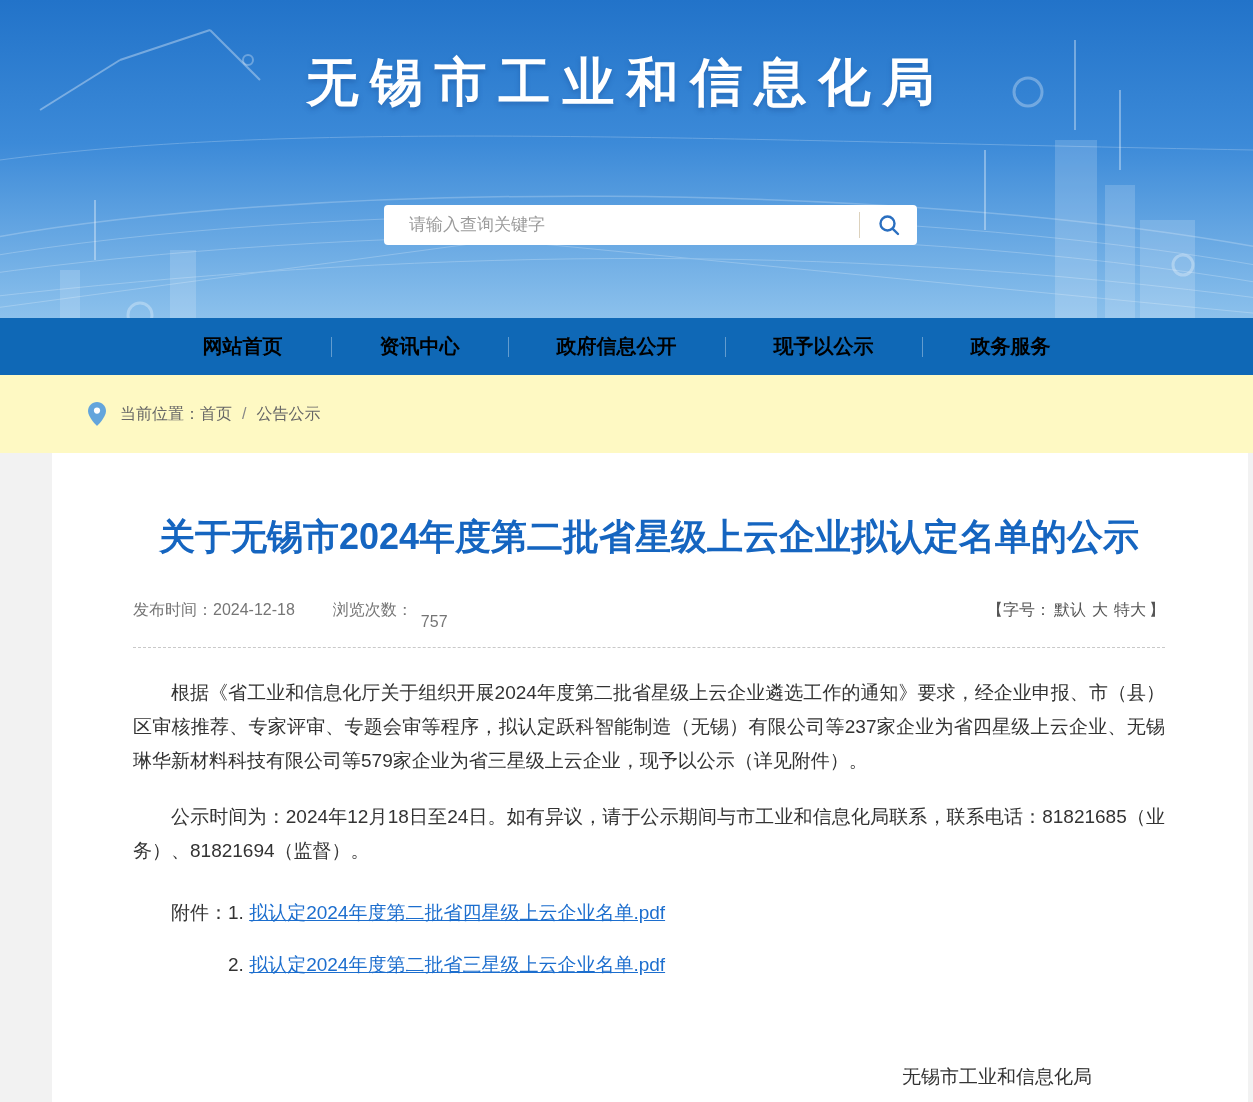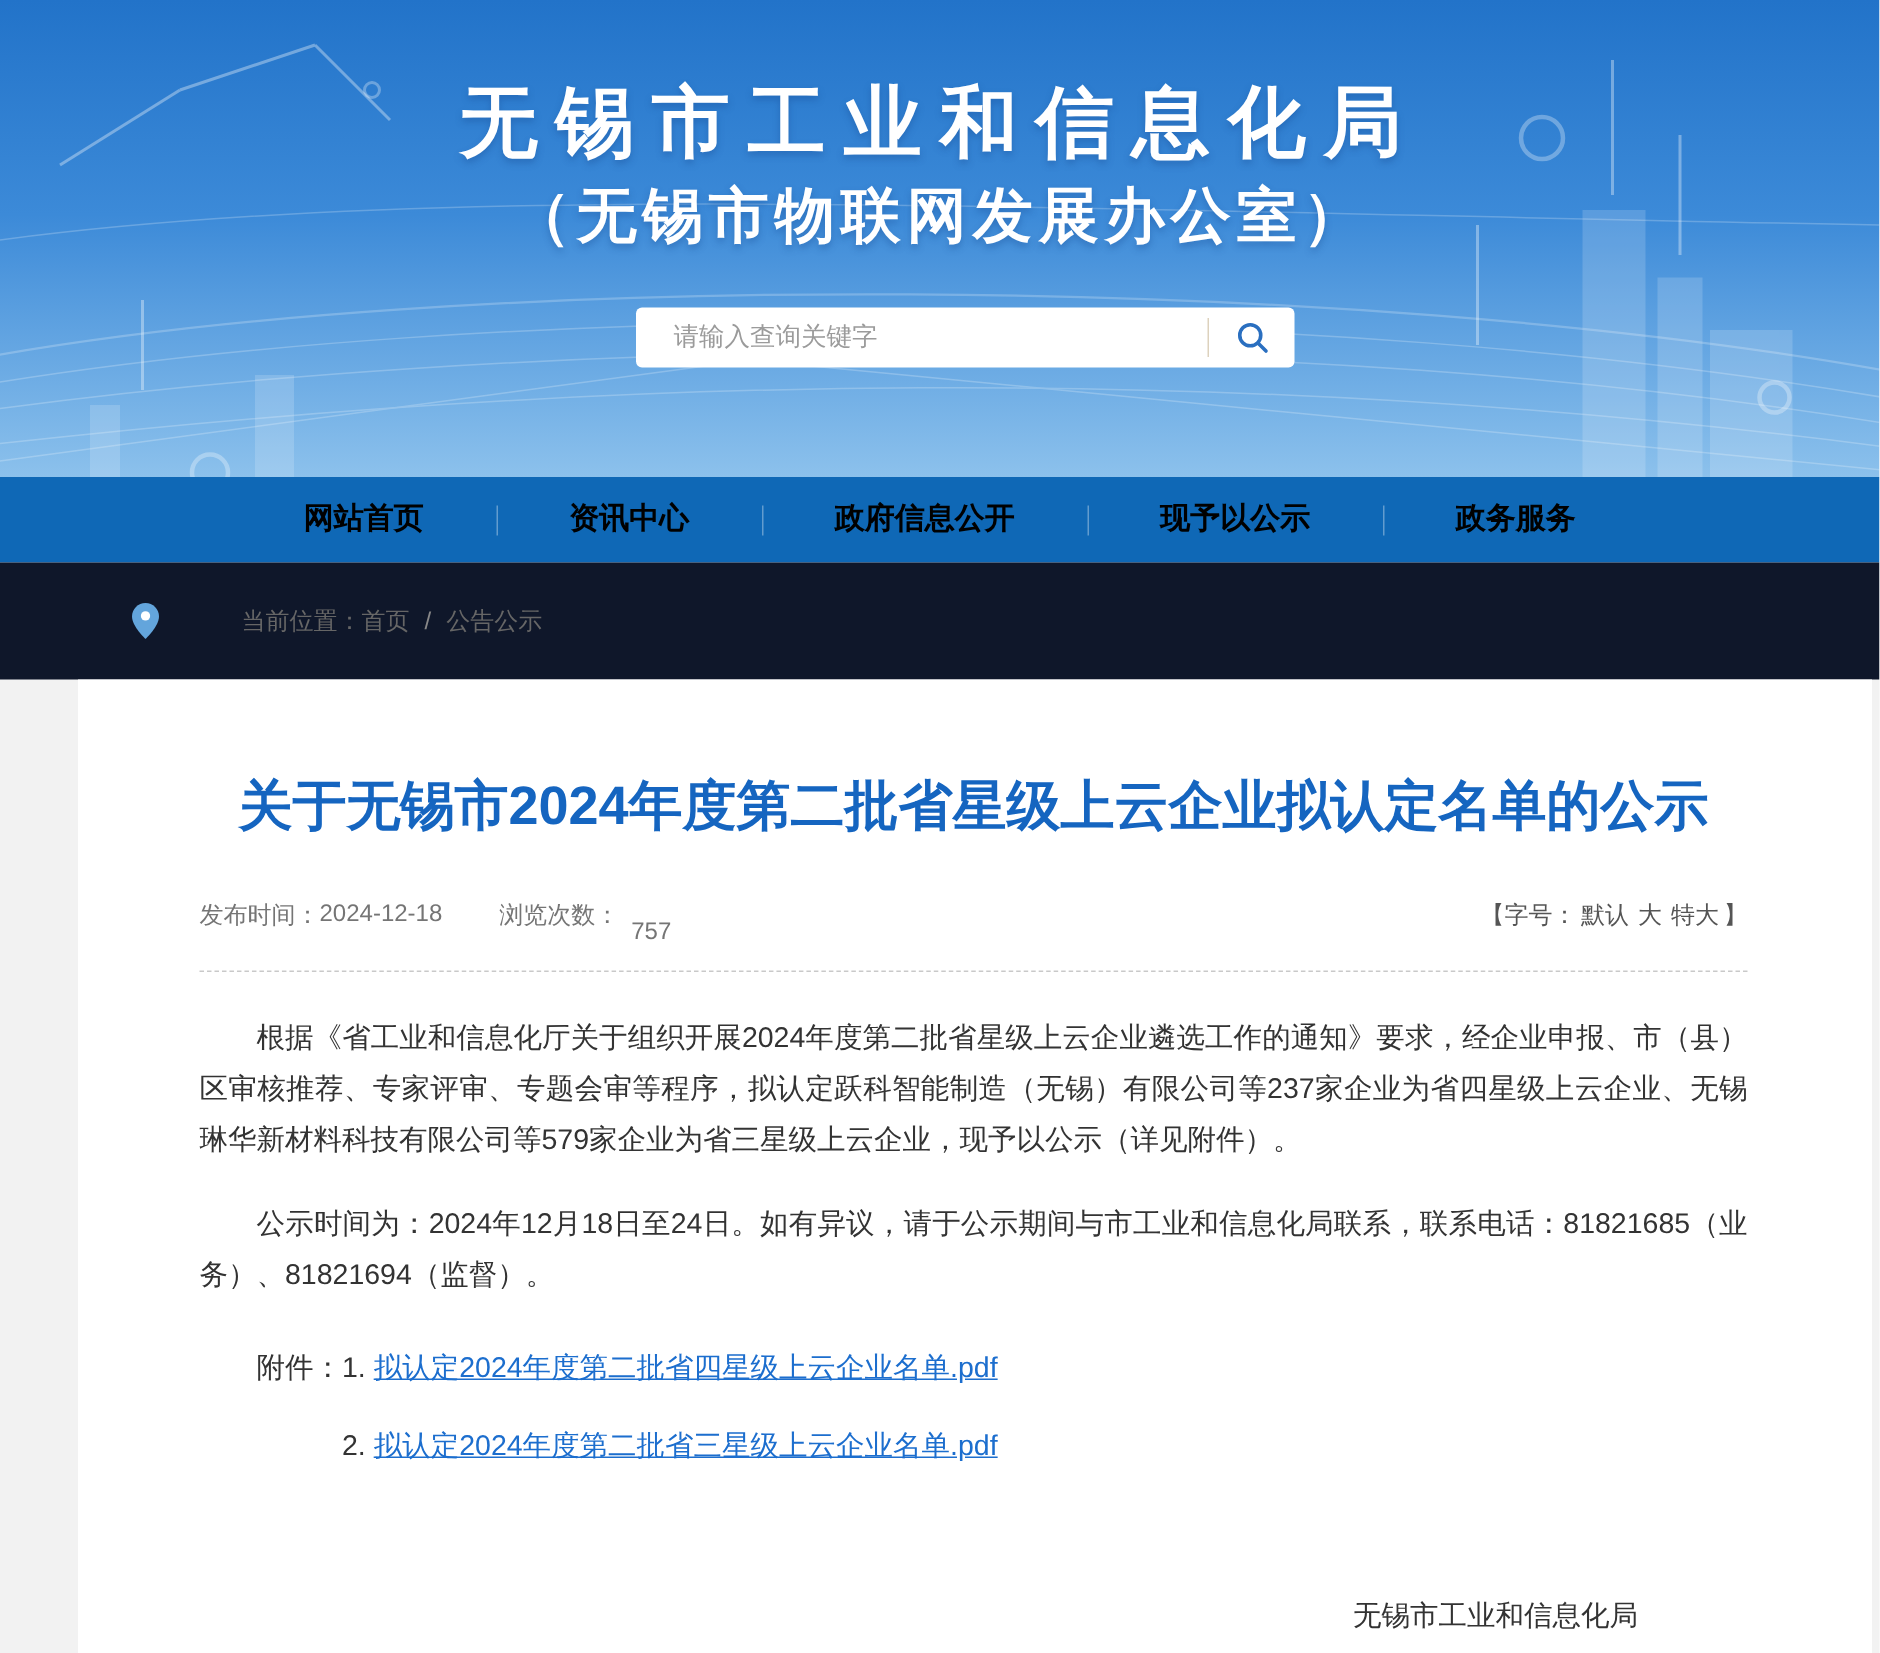--- a/index.html
+++ b/index.html
@@ -33,23 +33,23 @@
   }
   .banner-title-2 {
     font-size: 40px;
     font-weight: bold;
     letter-spacing: 4px;
     line-height: 52px;
     margin-top: 6px;
   }
   .search-wrap {
     position: absolute;
-    left: 424px;
+    left: 384px;
     top: 205px;
-    width: 439px;
+    width: 533px;
     height: 40px;
     background: #fff;
     border-radius: 4px;
     display: flex;
     align-items: center;
   }
   .search-input {
     flex: 1;
     height: 100%;
     border: none;
@@ -95,22 +95,21 @@
     height: 20px;
     background: rgba(255, 255, 255, 0.35);
   }
 
   
   .breadcrumb-bar {
     height: 78px;
     display: flex;
     align-items: center;
     padding-left: 88px;
-    background: #0f172a;
-    gap: 41px;
+    background: #fef9c3;
   }
   .pin-icon { width: 18px; height: 24px; margin-right: 14px; display: inline-block; }
   .breadcrumb-text { font-size: 16px; color: #666; }
   .breadcrumb-text .crumb-link { color: #666; text-decoration: none; cursor: pointer; }
   .crumb-sep { margin: 0 10px; color: #888; }
 
   
   .card {
     margin-left: 52px;
     width: 1196px;
@@ -188,21 +187,20 @@
       <line x1="985" y1="150" x2="985" y2="230"></line>
       <line x1="95" y1="200" x2="95" y2="260"></line>
       <line x1="210" y1="30" x2="260" y2="80"></line>
       <line x1="120" y1="60" x2="210" y2="30"></line>
       <line x1="40" y1="110" x2="120" y2="60"></line>
     </g>
   </svg>
 
   <div class="banner-titles">
     <div class="banner-title-1">无锡市工业和信息化局</div>
-    <div class="banner-title-2">（无锡市物联网发展办公室）</div>
   </div>
 
   <div class="search-wrap">
     <input class="search-input" type="text" placeholder="请输入查询关键字" style="">
     <button class="search-btn">
       <svg width="24" height="24" viewBox="0 0 24 24" fill="none">
         <circle cx="10.5" cy="10.5" r="7" stroke="#2a6fc0" stroke-width="2.4"></circle>
         <line x1="15.8" y1="15.8" x2="21" y2="21" stroke="#2a6fc0" stroke-width="2.4" stroke-linecap="round"></line>
       </svg>
     </button>

